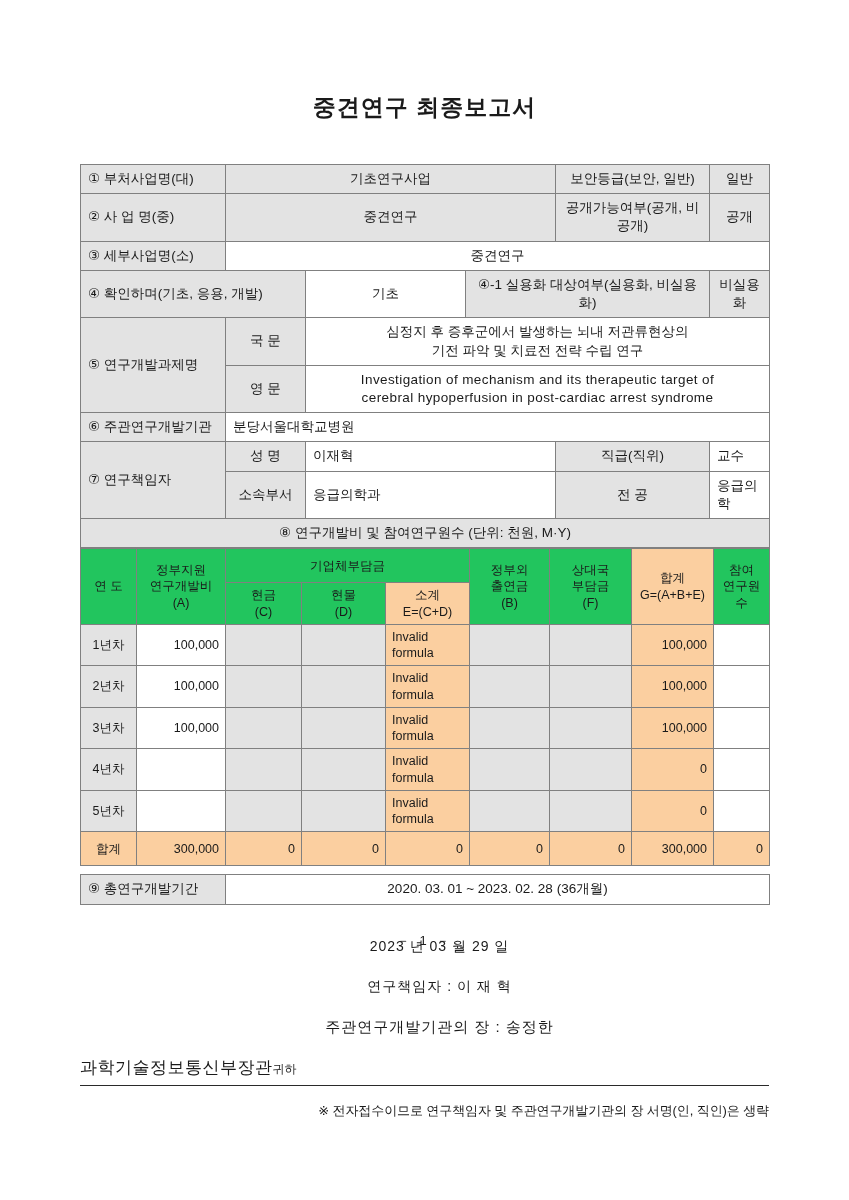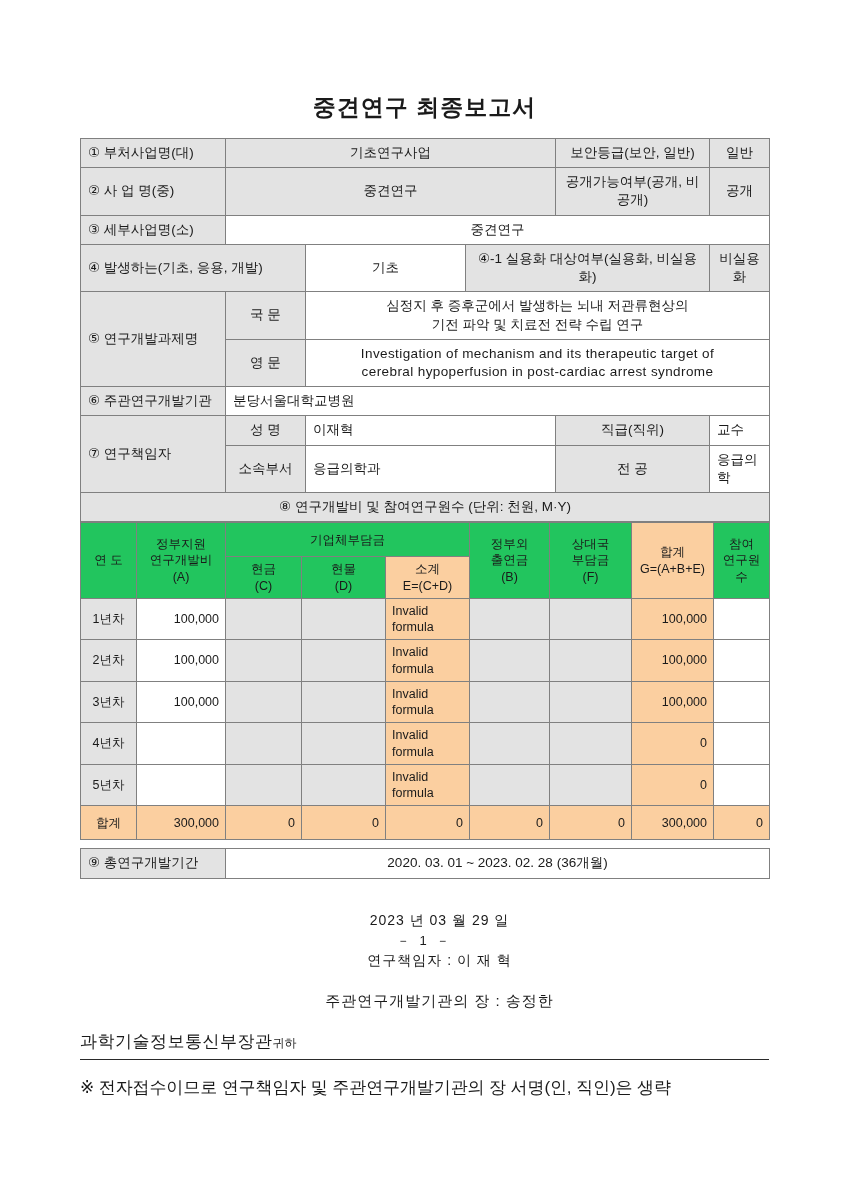--- a/index.html
+++ b/index.html
@@ -20,21 +20,21 @@
     font-size: 23px;
     font-weight: bold;
     letter-spacing: 1px;
     padding-top: 92px;
     padding-bottom: 0;
   }
 
   table.main {
     width: 689px;
     border-collapse: collapse;
-    margin-top: 15px;
+    margin-top: 41px;
     table-layout: fixed;
   }
   table.main td, table.main th {
     border: 1px solid #808080;
     font-size: 13.5px;
     font-weight: normal;
     padding: 5px 7px;
     vertical-align: middle;
     line-height: 1.35;
     color: #1a1a1a;
@@ -79,21 +79,21 @@
   .sig-line.indent2 { padding-left: 30px; font-size: 15px; }
 
   .addressee-wrap { margin-top: 8px; }
   .addressee {
     font-size: 17px;
     letter-spacing: 0.5px;
   }
   .addressee .small { font-size: 12px; letter-spacing: 0; }
   .hr { border: none; border-top: 1.5px solid #2a2a2a; margin: 6px 0 0 0; width: 689px; }
 
-  .note { margin-top: 16px; font-size: 17px; letter-spacing: -0.1px; }
+  .note { margin-top: 16px; font-size: 13px; letter-spacing: -0.1px; text-align: right; }
 
   .page-footer {
     position: absolute;
     bottom: 38px;
     left: 0;
     width: 849px;
     text-align: center;
     font-size: 13px;
     letter-spacing: 3px;
   }
@@ -127,21 +127,21 @@
         <td class="gray lbl">② 사  업  명(중)</td>
         <td class="gray c" colspan="4">중견연구</td>
         <td class="gray c" colspan="2">공개가능여부(공개, 비공개)</td>
         <td class="gray c">공개</td>
       </tr>
       <tr>
         <td class="gray lbl">③ 세부사업명(소)</td>
         <td class="white c" colspan="7">중견연구</td>
       </tr>
       <tr>
-        <td class="gray lbl" colspan="2">④ 발생하는(기초, 응용, 개발)</td>
+        <td class="gray lbl" colspan="2">④ 확인하며(기초, 응용, 개발)</td>
         <td class="white c" colspan="2">기초</td>
         <td class="gray c" colspan="3">④-1 실용화 대상여부(실용화, 비실용화)</td>
         <td class="gray c">비실용화</td>
       </tr>
       <tr>
         <td class="gray lbl" rowspan="2">⑤ 연구개발과제명</td>
         <td class="gray c">국  문</td>
         <td class="white c kor-title tall" colspan="6">
           <span>심정지 후 증후군에서 발생하는 뇌내 저관류현상의</span><br>
           <span>기전 파악 및 치료전 전략 수립 연구</span>

